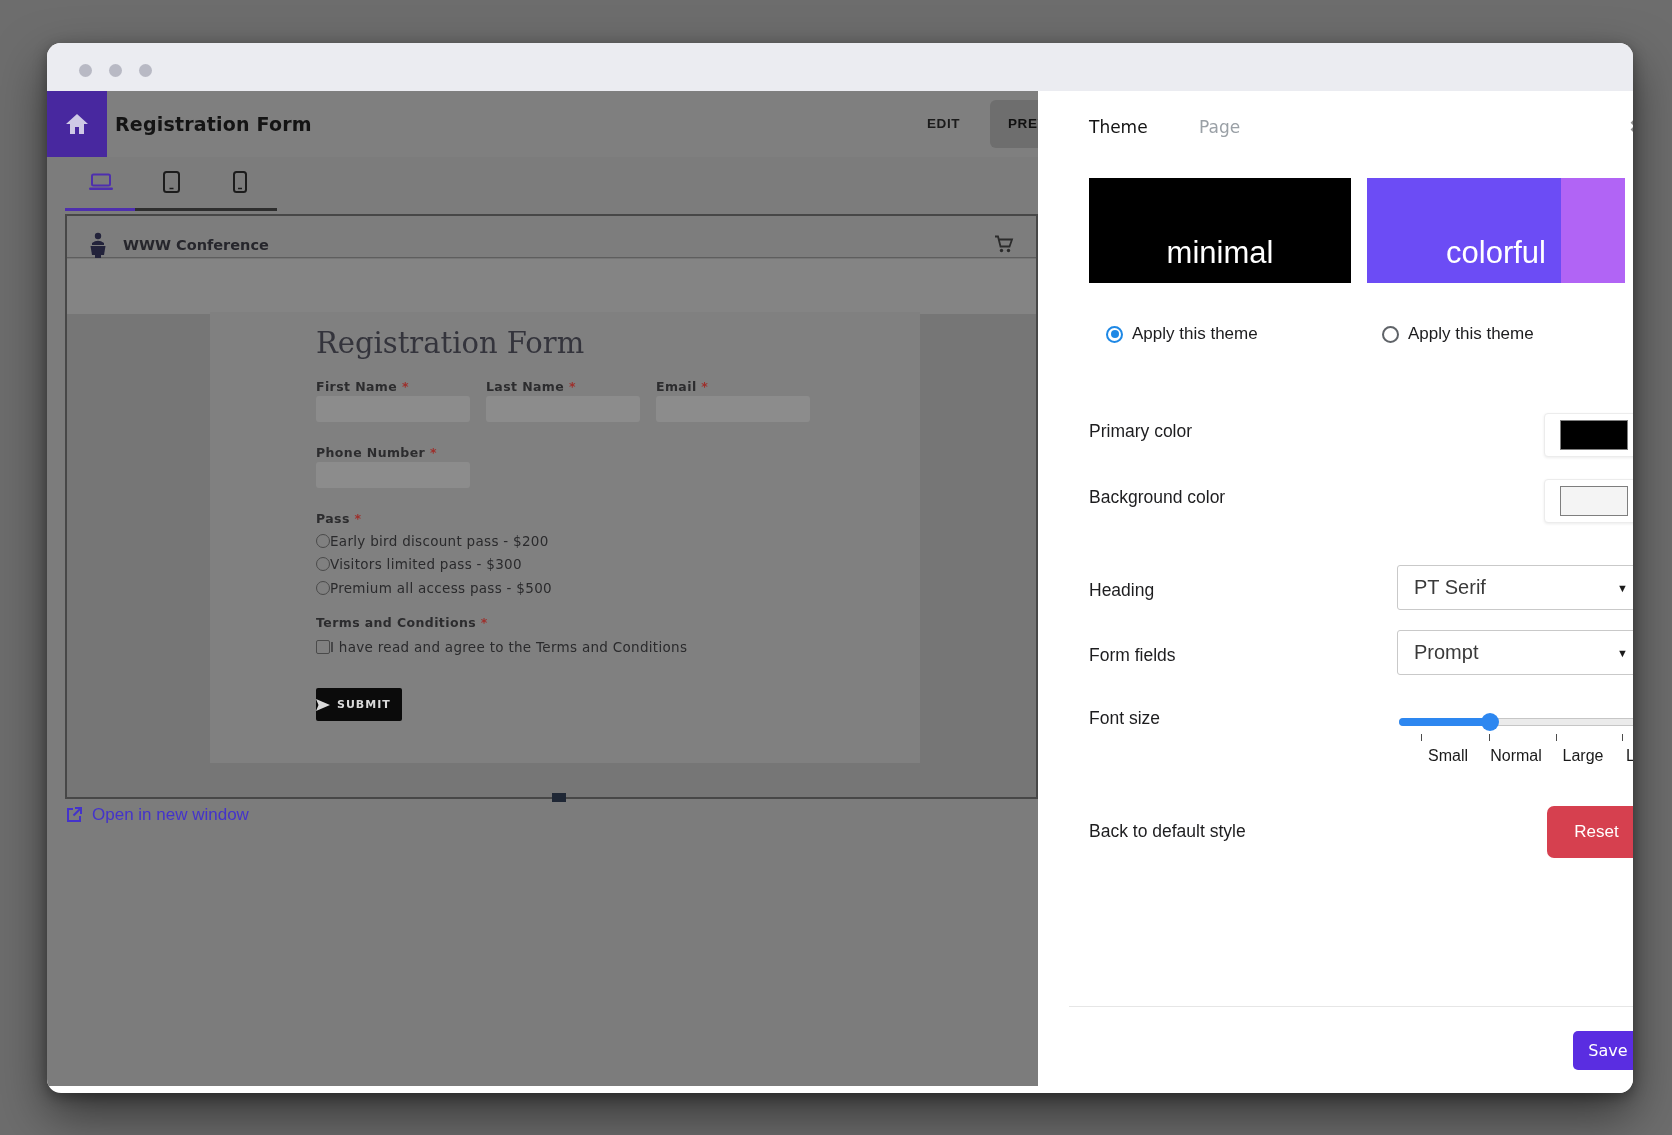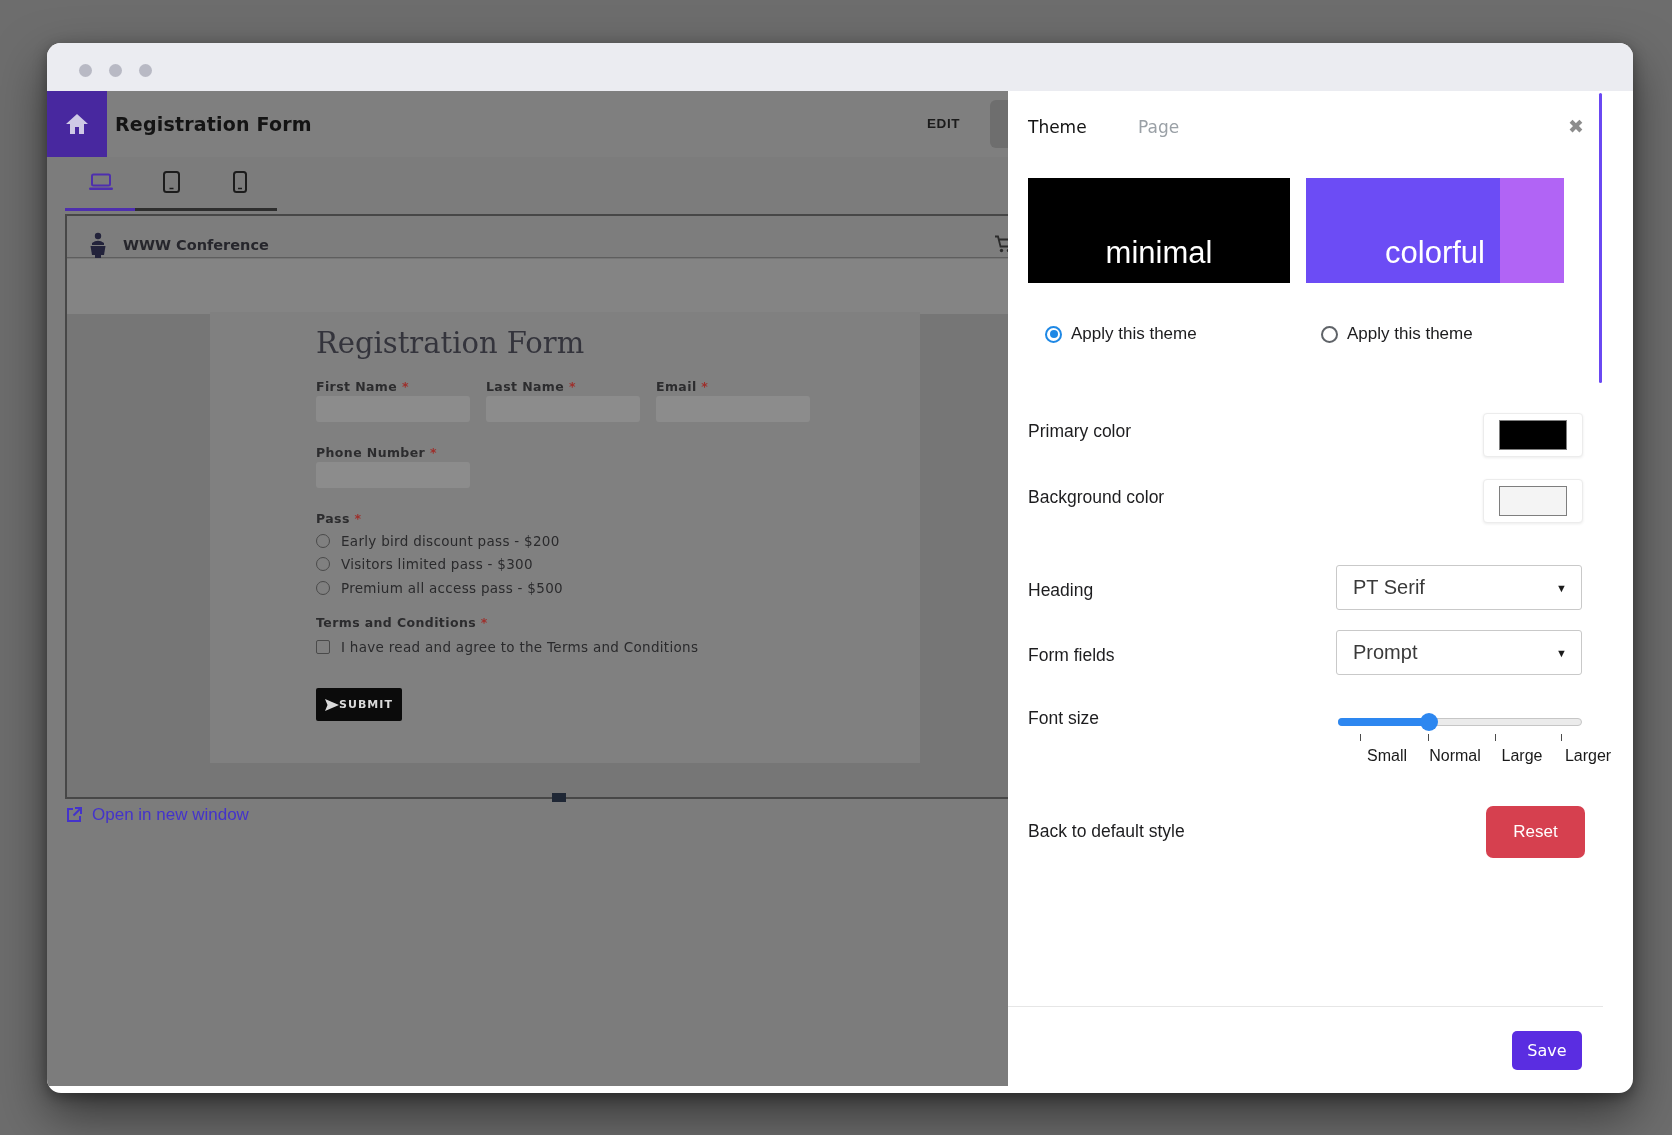--- a/index.html
+++ b/index.html
@@ -24,30 +24,30 @@
   
   .pv-frame{position:absolute;left:18px;top:123px;width:973px;height:585px;border:2px solid #474747;box-sizing:border-box;background:#767676;overflow:hidden;}
   .pv-header{position:absolute;left:0;top:0;right:0;height:42px;background:#7d7d7d;border-bottom:1px solid #5e5e5e;display:flex;align-items:center;padding:16px 22px 0 18px;box-sizing:border-box;}
   .pv-org{font-size:14.5px;font-weight:700;color:#26262c;margin-left:12px;flex:1;font-family:"DejaVu Sans",sans-serif;}
   .pv-banner{position:absolute;left:0;top:43px;right:0;height:55px;background:#848484;}
   .card{position:absolute;left:143px;top:96px;width:710px;height:451px;background:#808080;}
   .f-title{position:absolute;left:106px;top:14px;font-family:"DejaVu Serif","Liberation Serif",serif;font-size:29px;color:#34343c;}
   .f-label{position:absolute;font-size:12.5px;font-weight:700;color:#2c2c2e;letter-spacing:.4px;font-family:"DejaVu Sans",sans-serif;}
   .req{color:#9e2f2b;}
   .f-input{position:absolute;width:154px;height:26px;background:#8c8c8c;border-radius:3px;}
-  .opt-row{position:absolute;left:106px;display:flex;align-items:center;gap:11px;}
+  .opt-row{position:absolute;left:106px;display:flex;align-items:center;}
   .radio-o{width:12px;height:12px;border:1.5px solid #4a4a4a;border-radius:50%;background:transparent;flex:0 0 auto;}
   .check-o{width:12px;height:12px;border:1.5px solid #4a4a4a;border-radius:2px;background:transparent;flex:0 0 auto;}
   .opt-txt{font-size:13.5px;color:#2a2a2c;font-family:"DejaVu Sans",sans-serif;letter-spacing:.3px;}
-  .submit-btn{position:absolute;left:106px;top:376px;width:86px;height:33px;background:#0b0b0b;border-radius:2px;display:flex;align-items:center;justify-content:center;cursor:pointer;}
+  .submit-btn{position:absolute;left:106px;top:376px;width:86px;height:33px;background:#0b0b0b;border-radius:2px;display:flex;align-items:center;gap:7px;cursor:pointer;}
   .submit-txt{color:#dadada;font-size:11px;font-weight:700;letter-spacing:1px;font-family:"DejaVu Sans",sans-serif;}
   .drag-handle{position:absolute;left:505px;top:702px;width:14px;height:9px;background:#1f2735;cursor:ns-resize;}
   .open-link{position:absolute;left:18px;top:714px;display:flex;align-items:center;gap:9px;color:#4433cb;font-size:17px;font-weight:500;cursor:pointer;}
   
-  .panel{position:absolute;left:961px;top:48px;width:595px;height:1002px;background:#ffffff;}
+  .panel{position:absolute;left:1022px;top:48px;width:595px;height:1002px;background:#ffffff;}
   .p-tab{position:absolute;top:26px;font-size:17px;cursor:pointer;font-family:"DejaVu Sans",sans-serif;}
   .p-tab.active{color:#141414;}
   .p-tab.inactive{color:#9aa0a6;}
   .p-close{position:absolute;left:560px;top:24px;font-size:19px;color:#8c8c8c;cursor:pointer;}
   .swatch{position:absolute;top:87px;height:105px;display:flex;align-items:center;justify-content:center;cursor:pointer;}
   .swatch-txt{color:#ffffff;font-size:31px;font-weight:500;margin-top:44px;}
   .colorful-strip{position:absolute;right:0;top:0;width:64px;height:105px;}
   .apply-row{position:absolute;top:233px;display:flex;align-items:center;gap:9px;cursor:pointer;}
   .p-radio{width:17px;height:17px;border-radius:50%;box-sizing:border-box;}
   .p-radio.on{border:2px solid #1e88e5;position:relative;}

